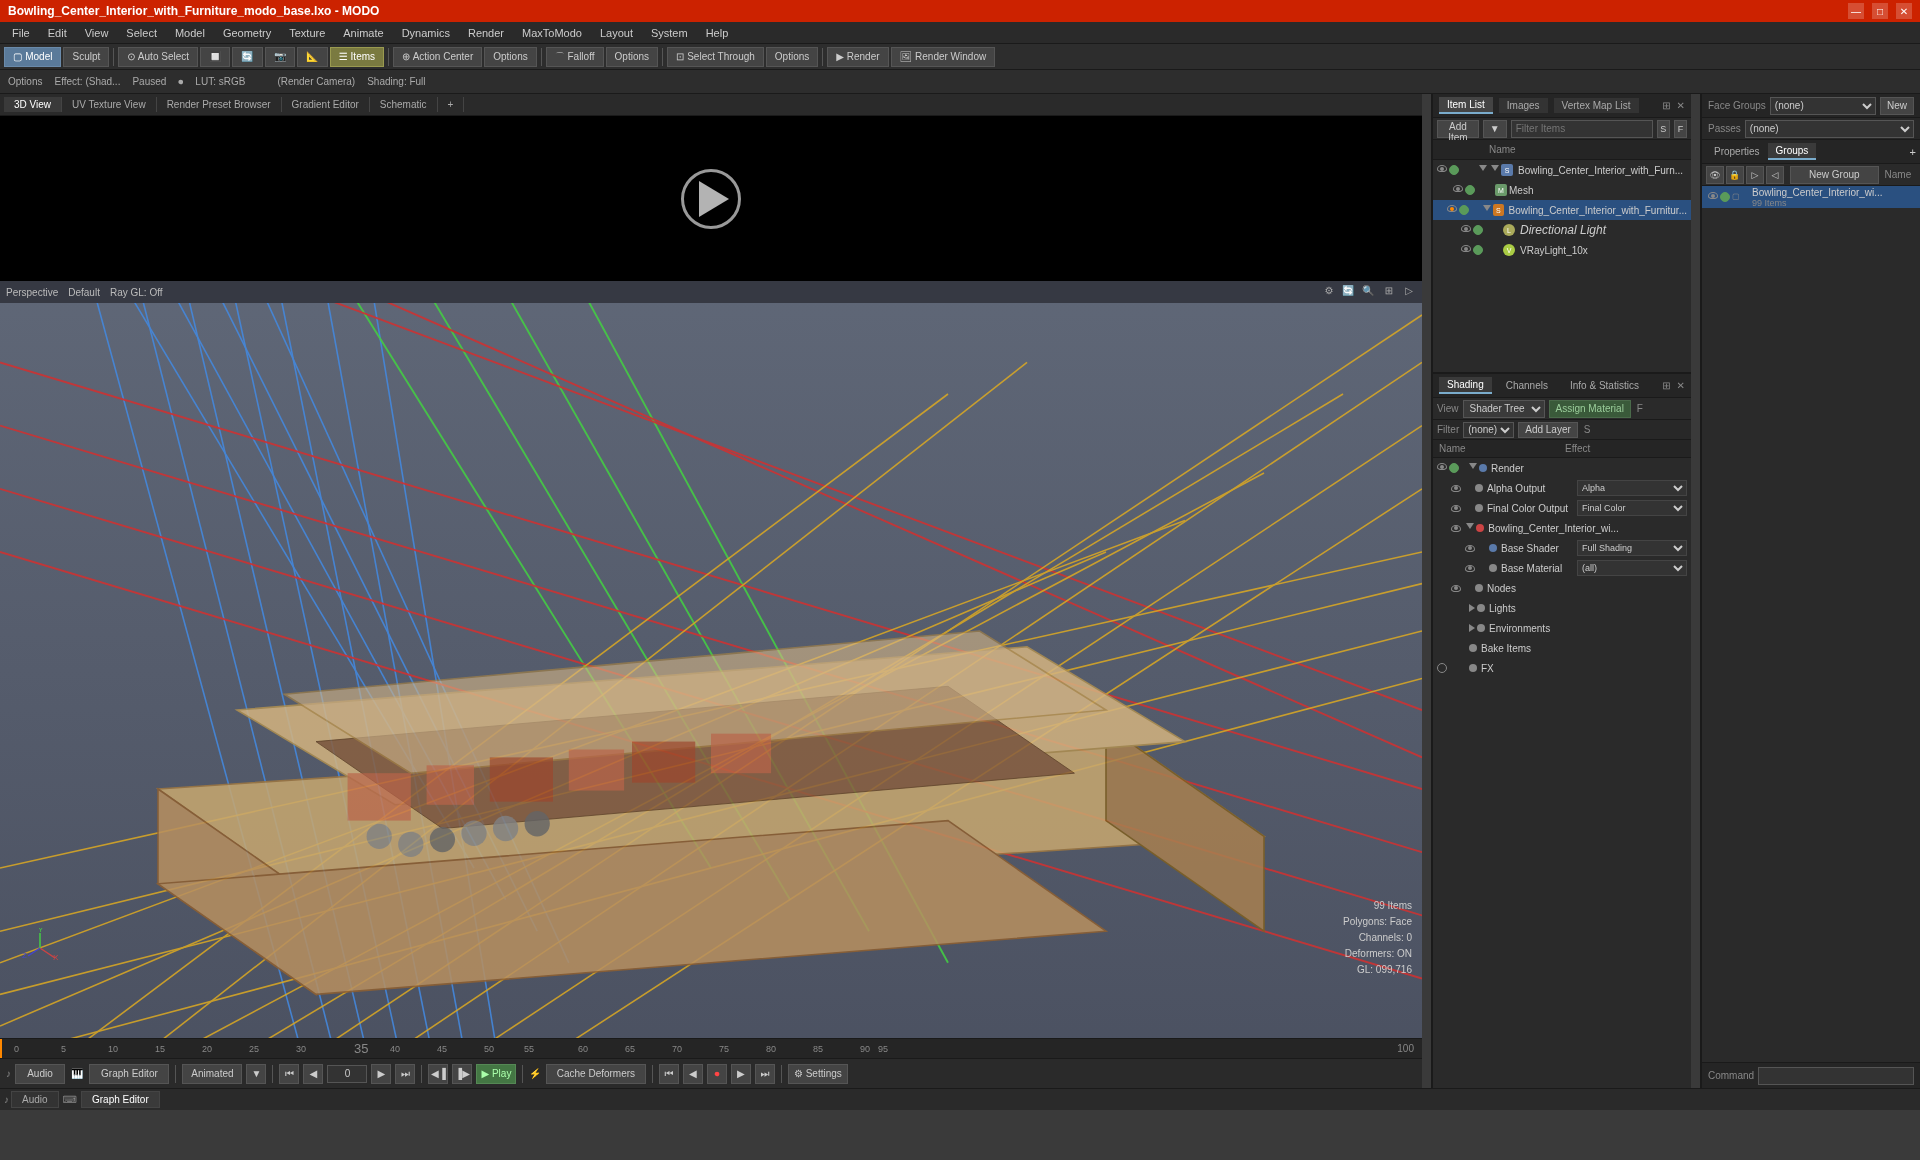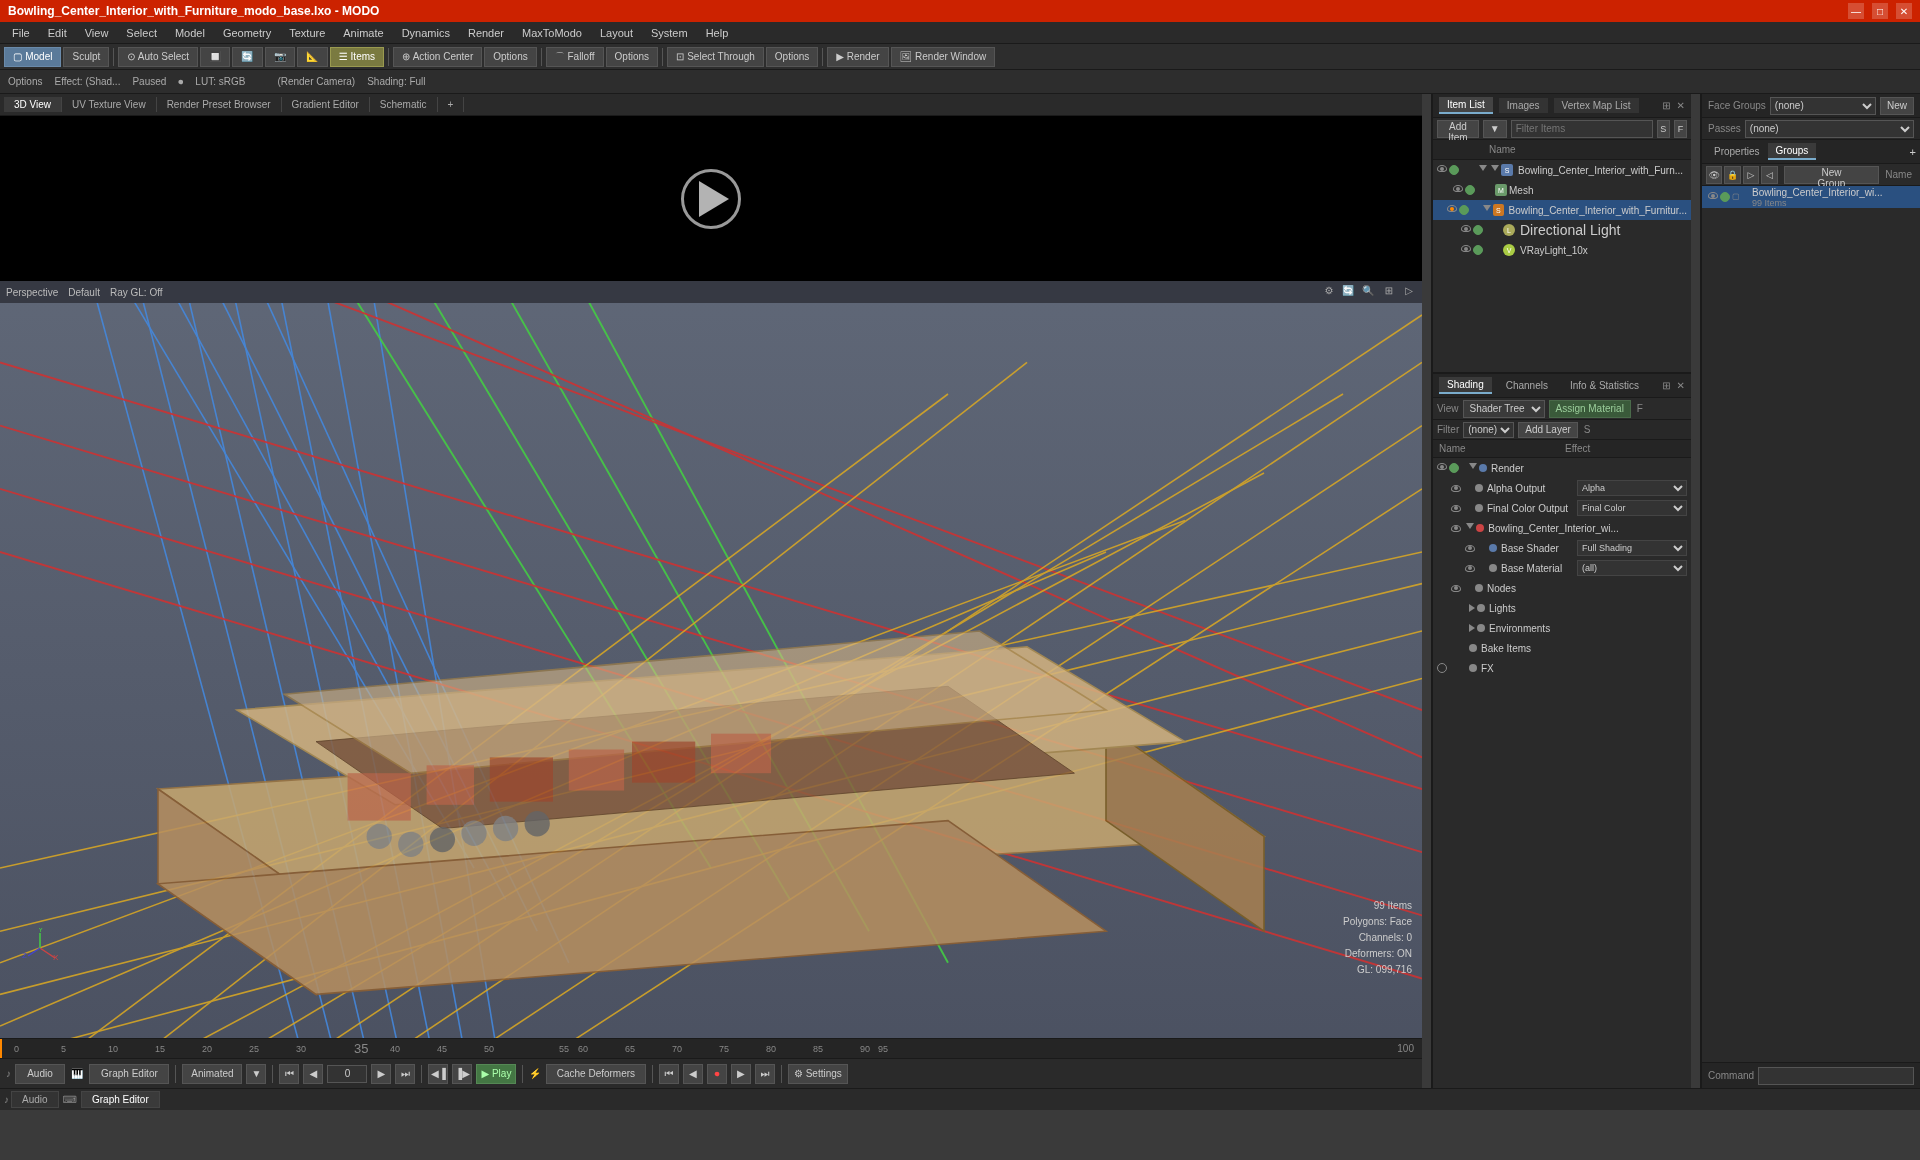--- a/index.html
+++ b/index.html
@@ -549,21 +549,21 @@
       border: 1px solid #555;
       color: #ccc;
       font-size: 9px;
       cursor: pointer;
       display: flex;
       align-items: center;
       justify-content: center;
     }
     .fr-new-group-btn {
       height: 18px;
-      padding: 0 24px;
+      padding: 0 18px;
       background: #444;
       border: 1px solid #555;
       color: #ccc;
       font-size: 10px;
       cursor: pointer;
       margin-left: 4px;
     }
     .fr-col-name {
       flex: 1; font-size: 10px; color: #888; padding: 0 4px;
     }
@@ -909,21 +909,21 @@
         <span style="position:absolute; left:57px; font-size:9px; color:#888;">5</span>
         <span style="position:absolute; left:104px; font-size:9px; color:#888;">10</span>
         <span style="position:absolute; left:151px; font-size:9px; color:#888;">15</span>
         <span style="position:absolute; left:198px; font-size:9px; color:#888;">20</span>
         <span style="position:absolute; left:245px; font-size:9px; color:#888;">25</span>
         <span style="position:absolute; left:292px; font-size:9px; color:#888;">30</span>
         <span style="position:absolute; left:350px; font-size:13px; color:#888;">35</span>
         <span style="position:absolute; left:386px; font-size:9px; color:#888;">40</span>
         <span style="position:absolute; left:433px; font-size:9px; color:#888;">45</span>
         <span style="position:absolute; left:480px; font-size:9px; color:#888;">50</span>
-        <span style="position:absolute; left:555px; font-size:9px; color:#888;">55</span>
+        <span style="position:absolute; left:520px; font-size:9px; color:#888;">55</span>
         <span style="position:absolute; left:574px; font-size:9px; color:#888;">60</span>
         <span style="position:absolute; left:621px; font-size:9px; color:#888;">65</span>
         <span style="position:absolute; left:668px; font-size:9px; color:#888;">70</span>
         <span style="position:absolute; left:715px; font-size:9px; color:#888;">75</span>
         <span style="position:absolute; left:762px; font-size:9px; color:#888;">80</span>
         <span style="position:absolute; left:809px; font-size:9px; color:#888;">85</span>
         <span style="position:absolute; left:856px; font-size:9px; color:#888;">90</span>
         <span style="position:absolute; left:874px; font-size:9px; color:#888;">95</span>
         <span style="position:absolute; right:4px; font-size:10px; color:#888;">100</span>
       </div>
@@ -1025,21 +1025,21 @@
         </div>
 
         <div class="item-row" style="padding-left: 28px;">
           <div class="item-vis-icons">
             <div class="eye-icon">
                 <div class="eye-inner"></div>
               </div>
             <div class="render-circle on"></div>
           </div>
           <div class="light-icon">L</div>
-          <span style="margin-left:3px; font-size:14px;">Directional Light</span>
+          <span style="margin-left:3px; font-size:12px;font-style:italic;">Directional Light</span>
         </div>
 
         <div class="item-row" style="padding-left: 28px;">
           <div class="item-vis-icons">
             <div class="eye-icon">
                 <div class="eye-inner"></div>
               </div>
             <div class="render-circle on"></div>
           </div>
           <div class="light-icon" style="background:#aacc44;">V</div>

